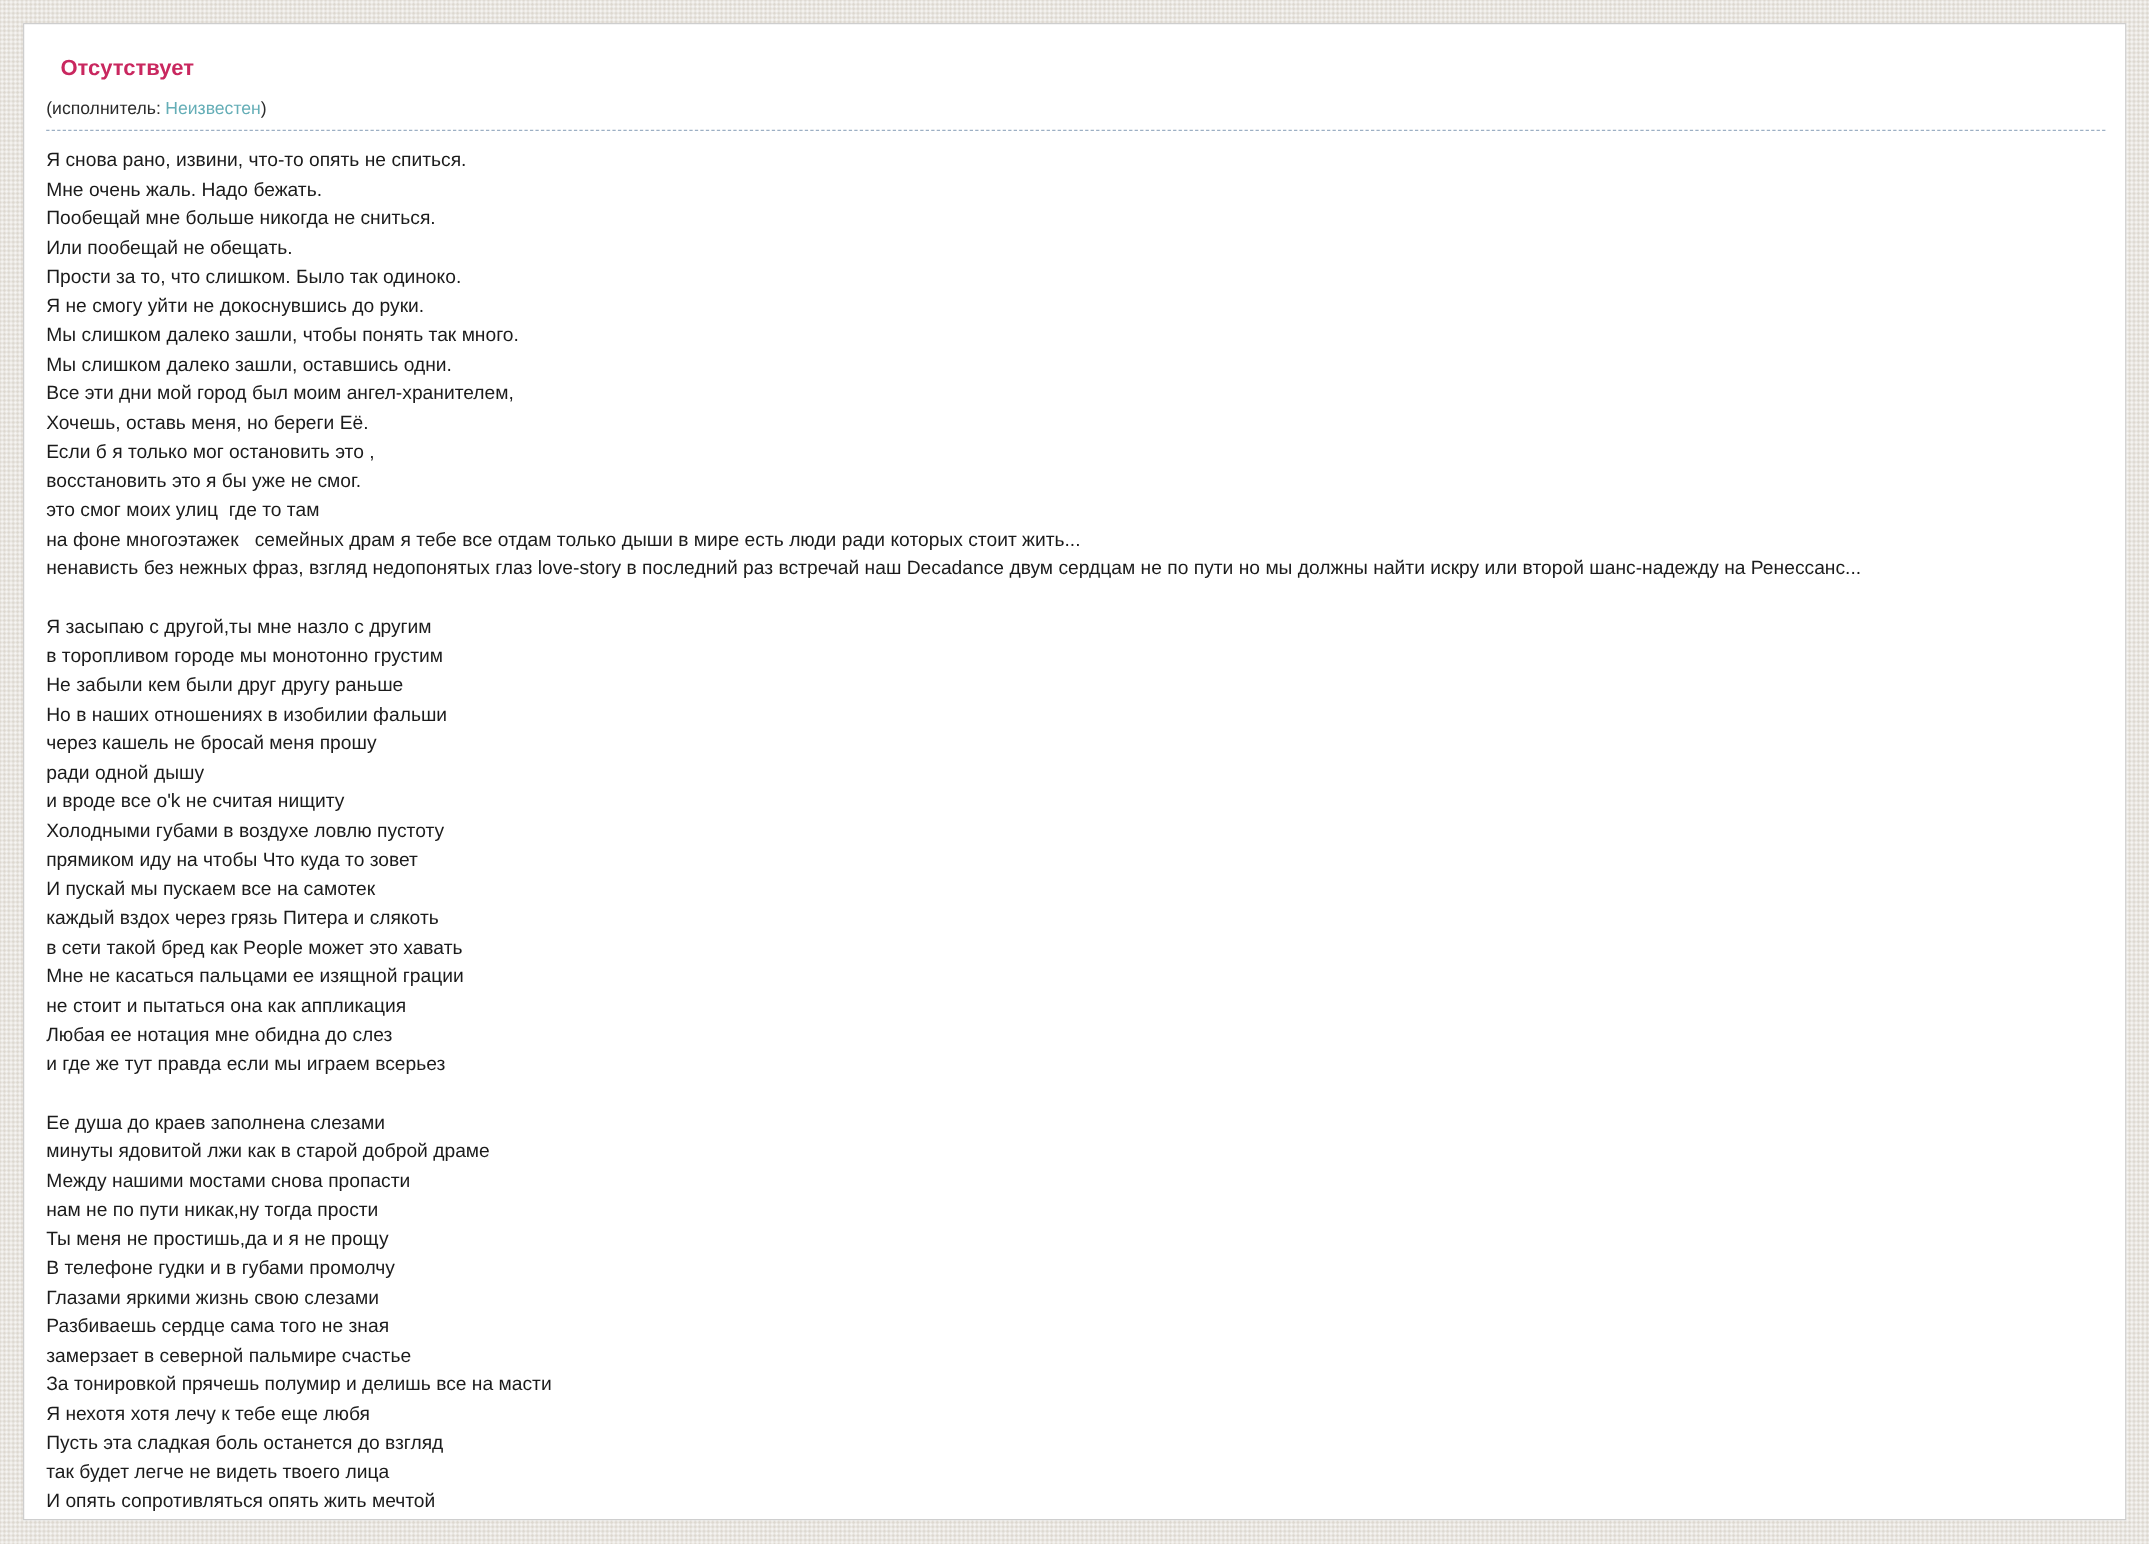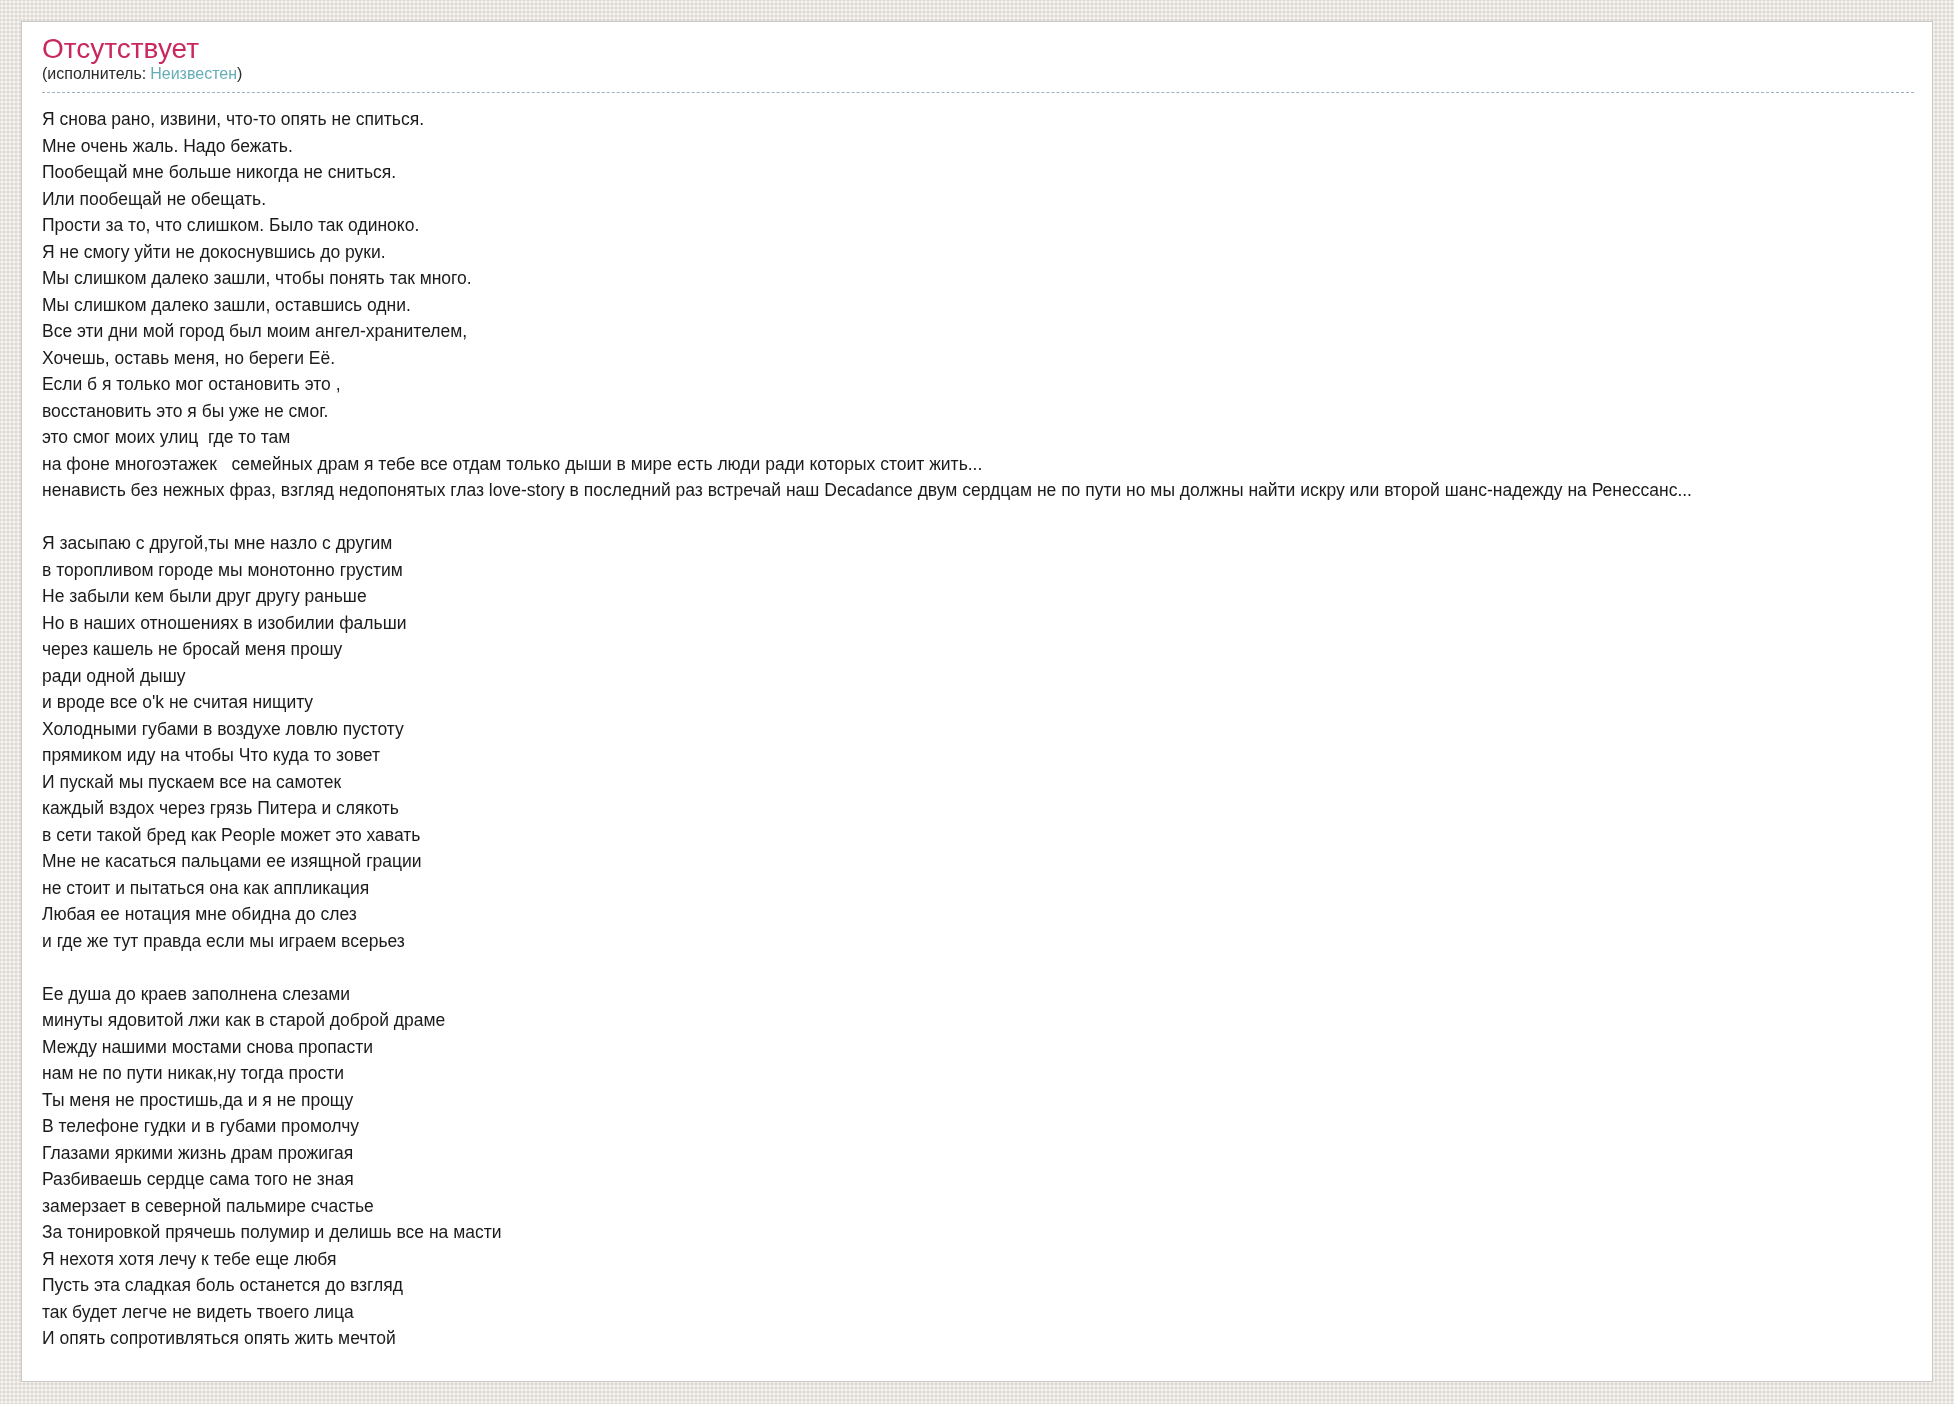--- a/index.html
+++ b/index.html
@@ -25,24 +25,24 @@
   }
   .page-card{
     position:absolute;
     left:21px;top:21px;right:21px;bottom:22px;
     background:var(--card-background);
     border:1px solid var(--card-border);
     padding:12px 18px 16px 20px;
     overflow:hidden;
   }
   .page-title{
-    margin:0;
-    font-size:28px;
+    margin:13px;
+    font-size:20px;
     line-height:30px;
-    font-weight:normal;
+    font-weight:bold;
     color:var(--title);
   }
   .subtitle{
     font-size:16px;
     line-height:20px;
     color:#2b2b2b;
     border-bottom:1px dashed var(--separator);
     padding-bottom:8px;
   }
   .artist-link{
@@ -105,21 +105,21 @@
         <div class="line">Любая ее нотация мне обидна до слез</div>
         <div class="line">и где же тут правда если мы играем всерьез</div>
       </div>
       <div class="stanza">
         <div class="line">Ее душа до краев заполнена слезами</div>
         <div class="line">минуты ядовитой лжи как в старой доброй драме</div>
         <div class="line">Между нашими мостами снова пропасти</div>
         <div class="line">нам не по пути никак,ну тогда прости</div>
         <div class="line">Ты меня не простишь,да и я не прощу</div>
         <div class="line">В телефоне гудки и в губами промолчу</div>
-        <div class="line">Глазами яркими жизнь драм прожигая</div>
+        <div class="line">Глазами яркими жизнь свою слезами</div>
         <div class="line">Разбиваешь сердце сама того не зная</div>
         <div class="line">замерзает в северной пальмире счастье</div>
         <div class="line">За тонировкой прячешь полумир и делишь все на масти</div>
         <div class="line">Я нехотя хотя лечу к тебе еще любя</div>
         <div class="line">Пусть эта сладкая боль останется до взгляд</div>
         <div class="line">так будет легче не видеть твоего лица</div>
         <div class="line">И опять сопротивляться опять жить мечтой</div>
       </div>
     </div>
 </div>

